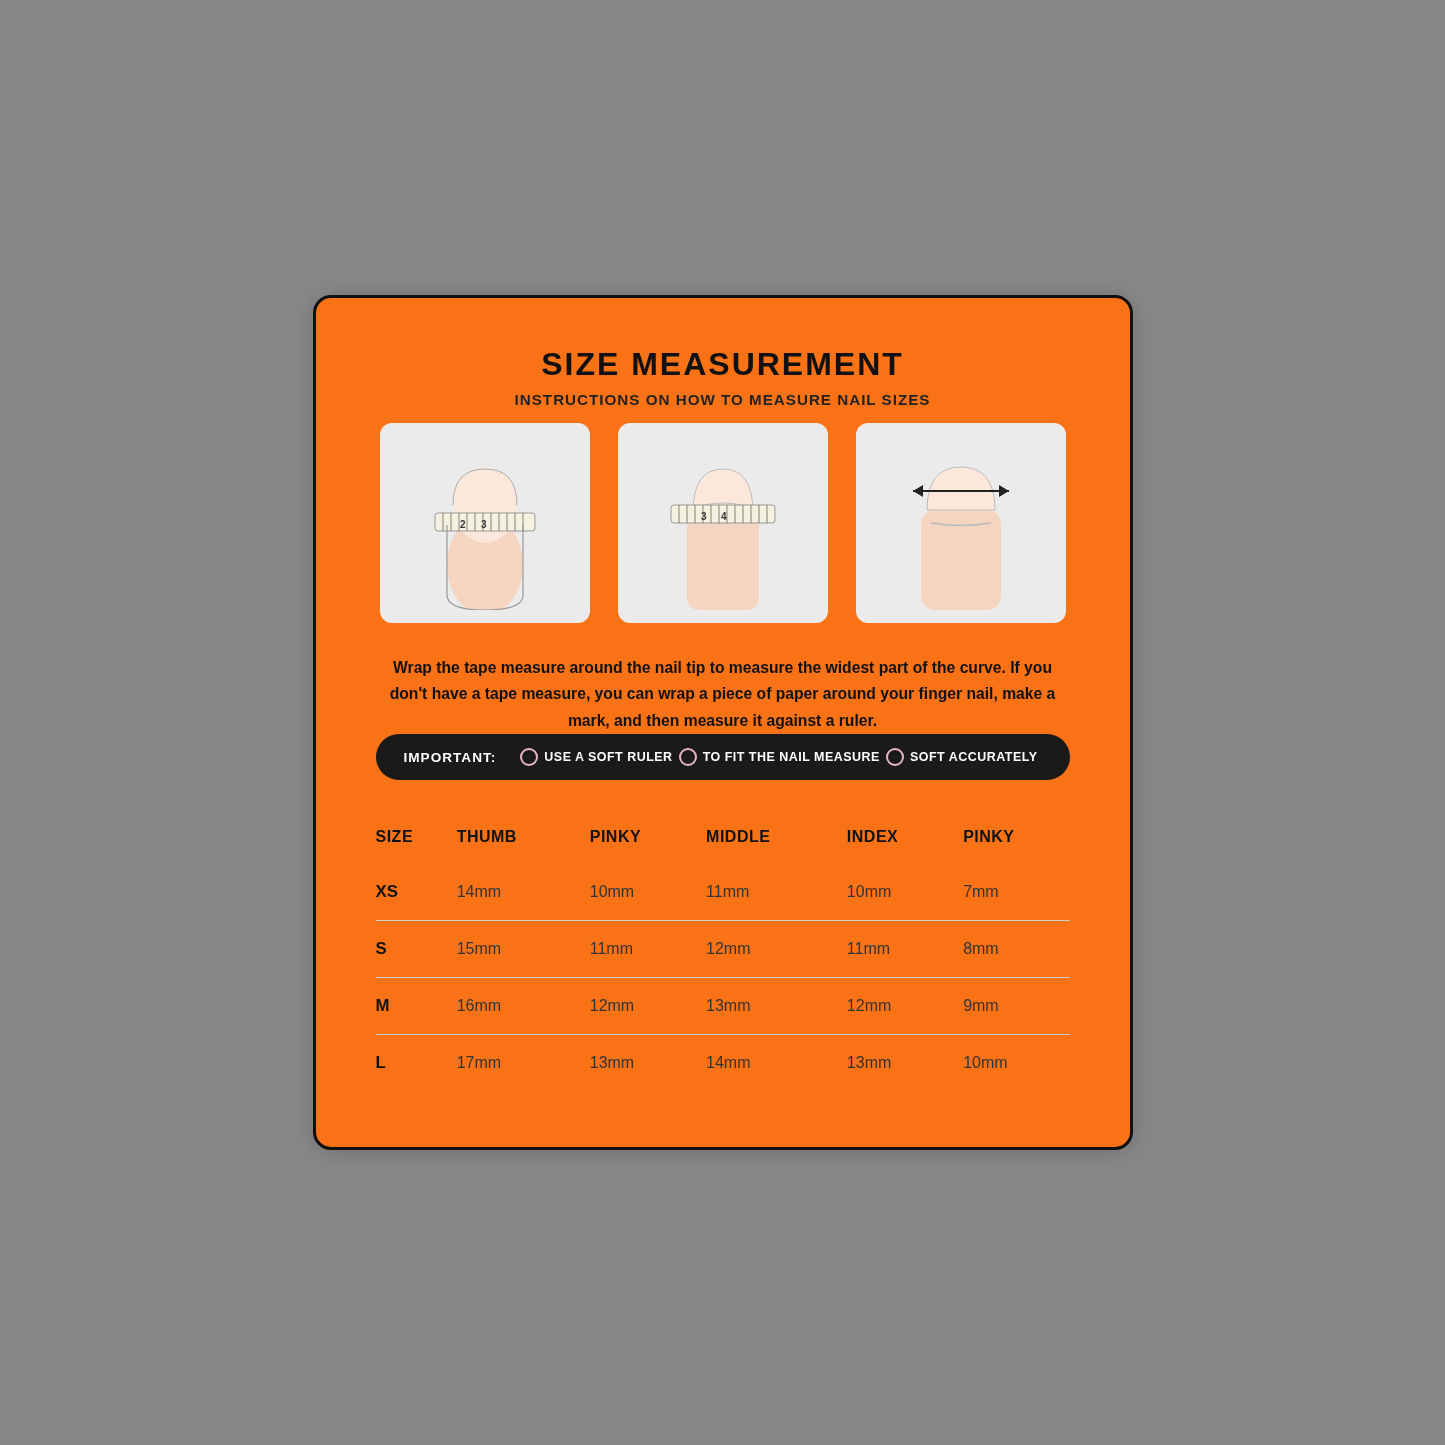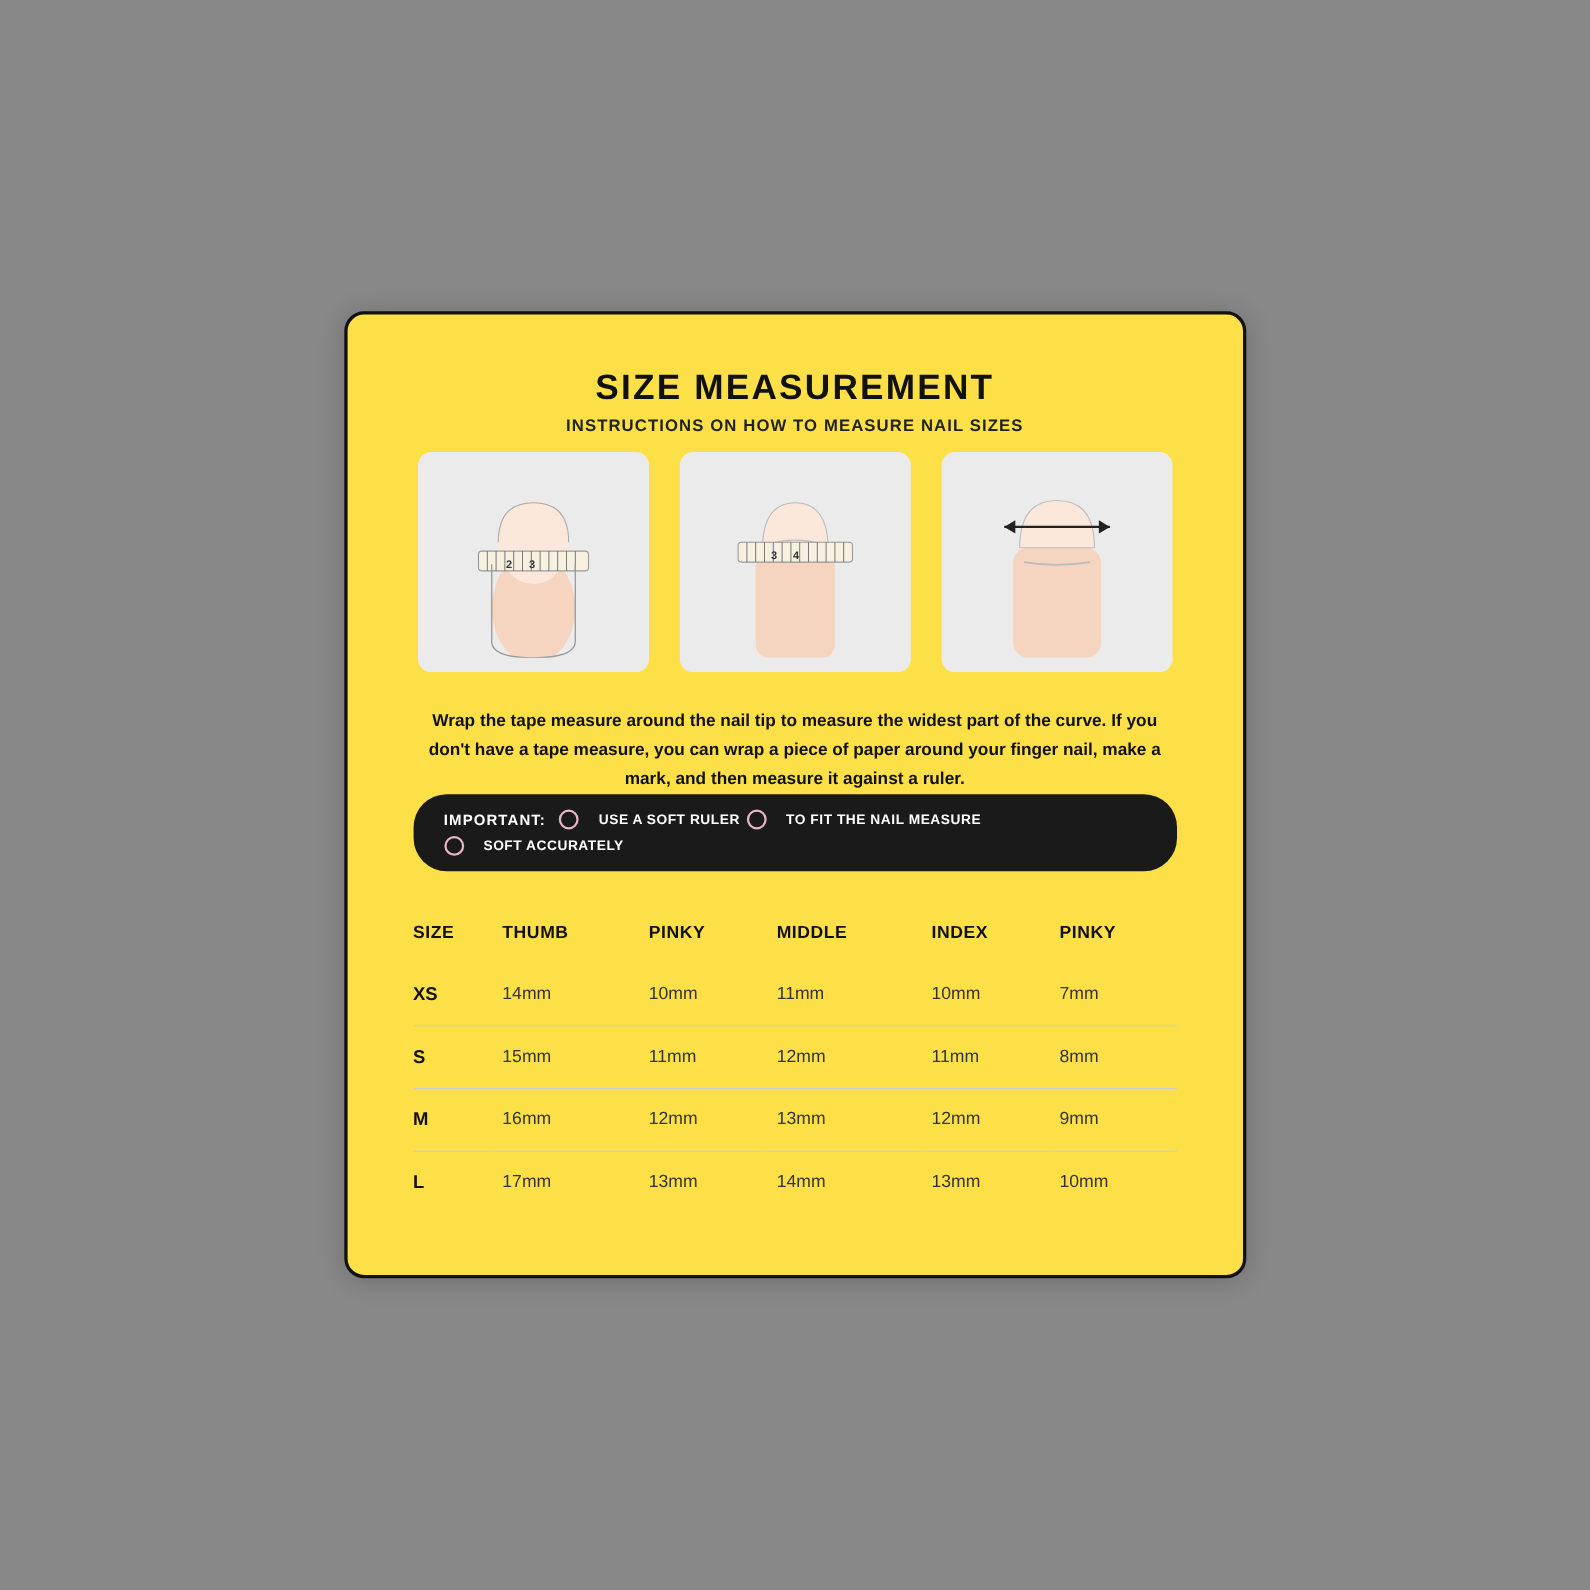--- a/index.html
+++ b/index.html
@@ -5,21 +5,21 @@
     * { margin: 0; padding: 0; box-sizing: border-box; }
     body {
       background: #888;
       display: flex;
       justify-content: center;
       align-items: center;
       min-height: 100vh;
       font-family: Arial, sans-serif;
     }
     .card {
-      background: #fde047;
+      background: #f97316;
       border: 3px solid #111;
       border-radius: 18px;
       width: 820px;
       padding: 48px 60px 56px 60px;
       box-shadow: 0 2px 24px rgba(0,0,0,0.18);
     }
     .main-title {
       text-align: center;
       font-size: 2rem;
       font-weight: 900;
@@ -70,26 +70,26 @@
       align-items: center;
       gap: 6px;
       margin-bottom: 36px;
       flex-wrap: wrap;
     }
     .important-label {
       color: #fff;
       font-size: 0.85rem;
       font-weight: 900;
       letter-spacing: 1px;
-      margin-right: 6px;
+      margin-right: 18px;
     }
     .dot-item {
       display: flex;
       align-items: center;
-      gap: 18px;
+      gap: 6px;
       color: #fff;
       font-size: 0.78rem;
       font-weight: 700;
       letter-spacing: 0.5px;
     }
     .dot-circle {
       width: 18px;
       height: 18px;
       border-radius: 50%;
       border: 2.5px solid #e8b4c8;

